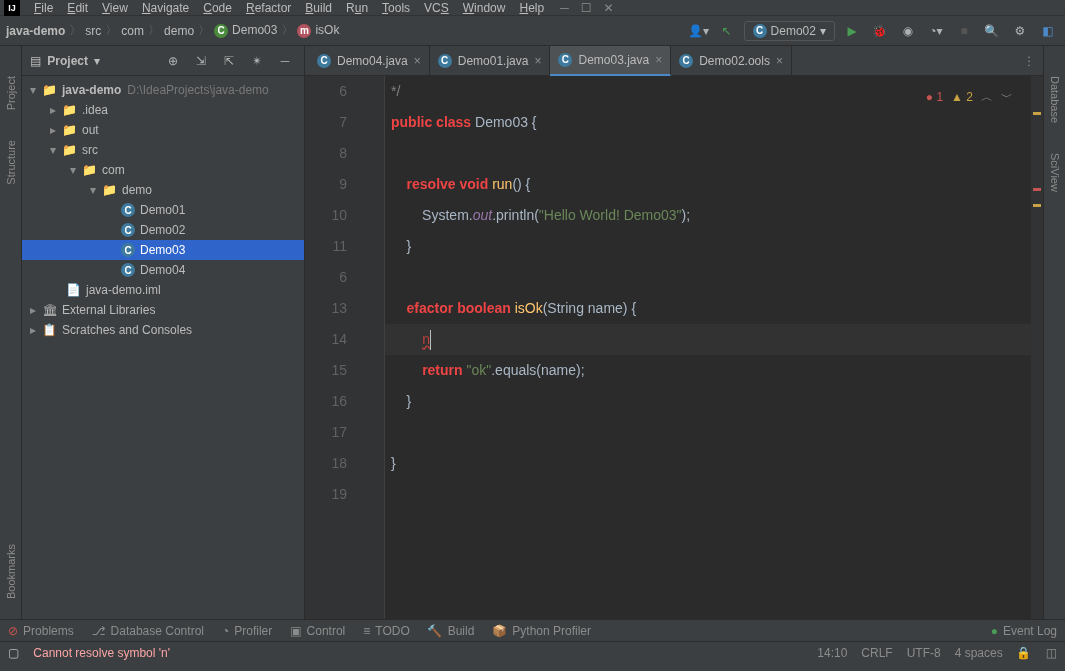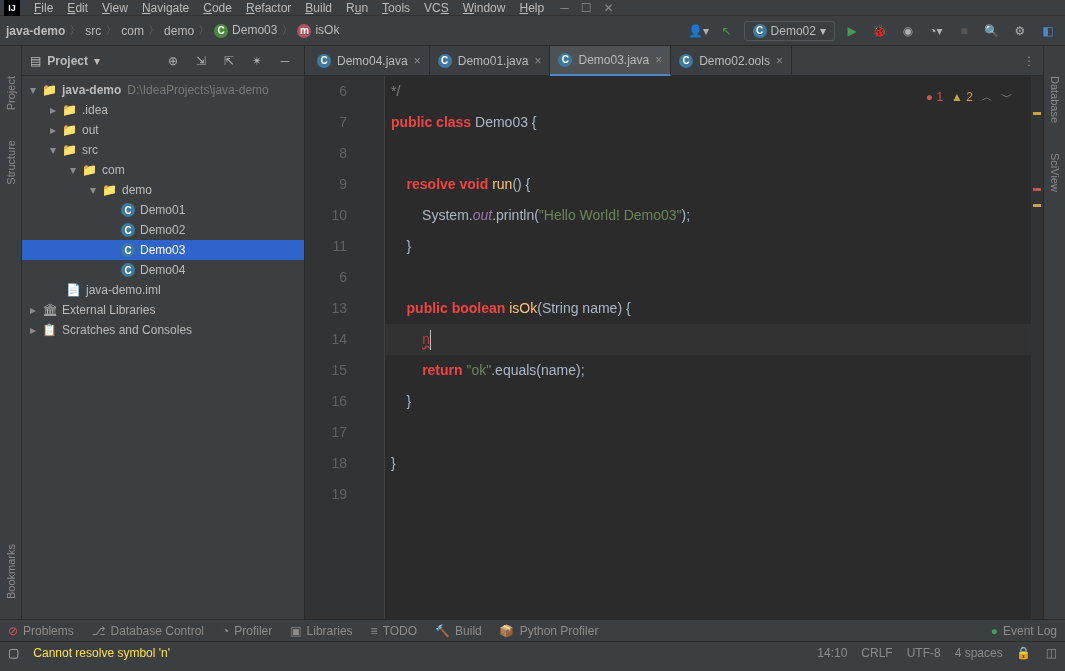--- a/index.html
+++ b/index.html
@@ -64,21 +64,21 @@
 .indicators { position:absolute; top:6px; right:30px; display:flex; gap:8px; align-items:center; font-size:12px; z-index:5; }
 .ind-err { color:#c75450; }
 .ind-warn { color:#c9a344; }
 .ind-arrow { color:#8c8c8c; cursor:pointer; }
 .marks { width:12px; background:#313335; position:relative; }
 .marks .m { position:absolute; right:2px; width:8px; height:3px; }
 .toolwin { height:22px; background:#3c3f41; border-top:1px solid #2b2b2b; display:flex; align-items:center; padding:0 8px; gap:18px; font-size:12px; }
 .toolwin .item { display:flex; align-items:center; gap:5px; color:#8c8c8c; cursor:pointer; }
 .toolwin .spacer { flex:1; }
 .status { height:22px; background:#3c3f41; border-top:1px solid #2b2b2b; display:flex; align-items:center; padding:0 8px; font-size:12px; gap:14px; }
-.status .msg { color:#fde047; }
+.status .msg { color:#fca5a5; }
 .status .spacer { flex:1; }
 .status .cell { color:#8c8c8c; }
 </style>
 </head>
 <body>
 
 <div class="titlebar">
   <div class="logo">IJ</div>
   <div class="menu">
     <span><u>F</u>ile</span>
@@ -278,21 +278,21 @@
         </div>
       <div class="fold"></div>
       <div class="code" id="code">
           <pre><span class="cmnt">*/</span></pre>
           <pre><span class="kw">public class</span> <span class="cls-n">Demo03</span> {</pre>
           <pre> </pre>
           <pre>    <span class="kw">resolve void</span> <span class="mname">run</span>() {</pre>
           <pre>        System.<span class="fld">out</span>.println(<span class="str">"Hello World! Demo03"</span>);</pre>
           <pre>    }</pre>
           <pre> </pre>
-          <pre>    <span class="kw">public boolean</span> <span class="mname">isOk</span>(String name) {</pre>
+          <pre>    <span class="kw">efactor boolean</span> <span class="mname">isOk</span>(String name) {</pre>
           <div class="hl-line" style="top:248px"></div>
           <pre>        <span class="err">n</span><span class="caret"></span></pre>
           <pre>        <span class="kw">return</span> <span class="str">"ok"</span>.equals(name);</pre>
           <pre>    }</pre>
           <pre> </pre>
           <pre>}</pre>
           <pre> </pre>
         </div>
       <div class="marks">
         <div class="m" style="top:36px;background:#c9a344"></div>
@@ -316,21 +316,21 @@
   <span class="item">
       <span>⎇</span>
       <span>Database Control</span>
     </span>
   <span class="item">
       <span>◔</span>
       <span>Profiler</span>
     </span>
   <span class="item">
       <span>▣</span>
-      <span>Libraries</span>
+      <span>Control</span>
     </span>
   <span class="item">
       <span>≡</span>
       <span>TODO</span>
     </span>
   <span class="item">
       <span>🔨</span>
       <span>Build</span>
     </span>
   <span class="item">

